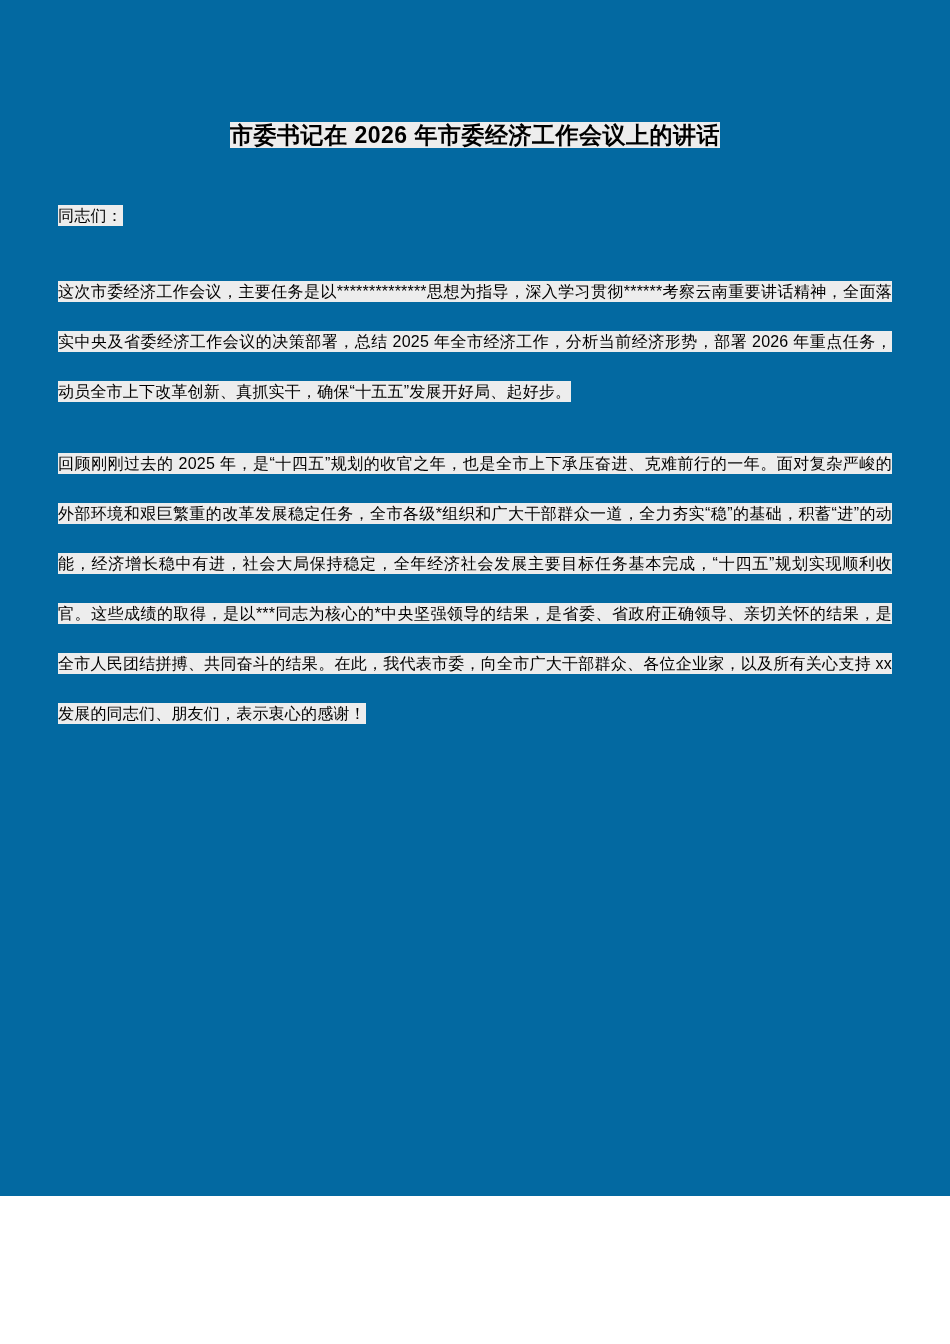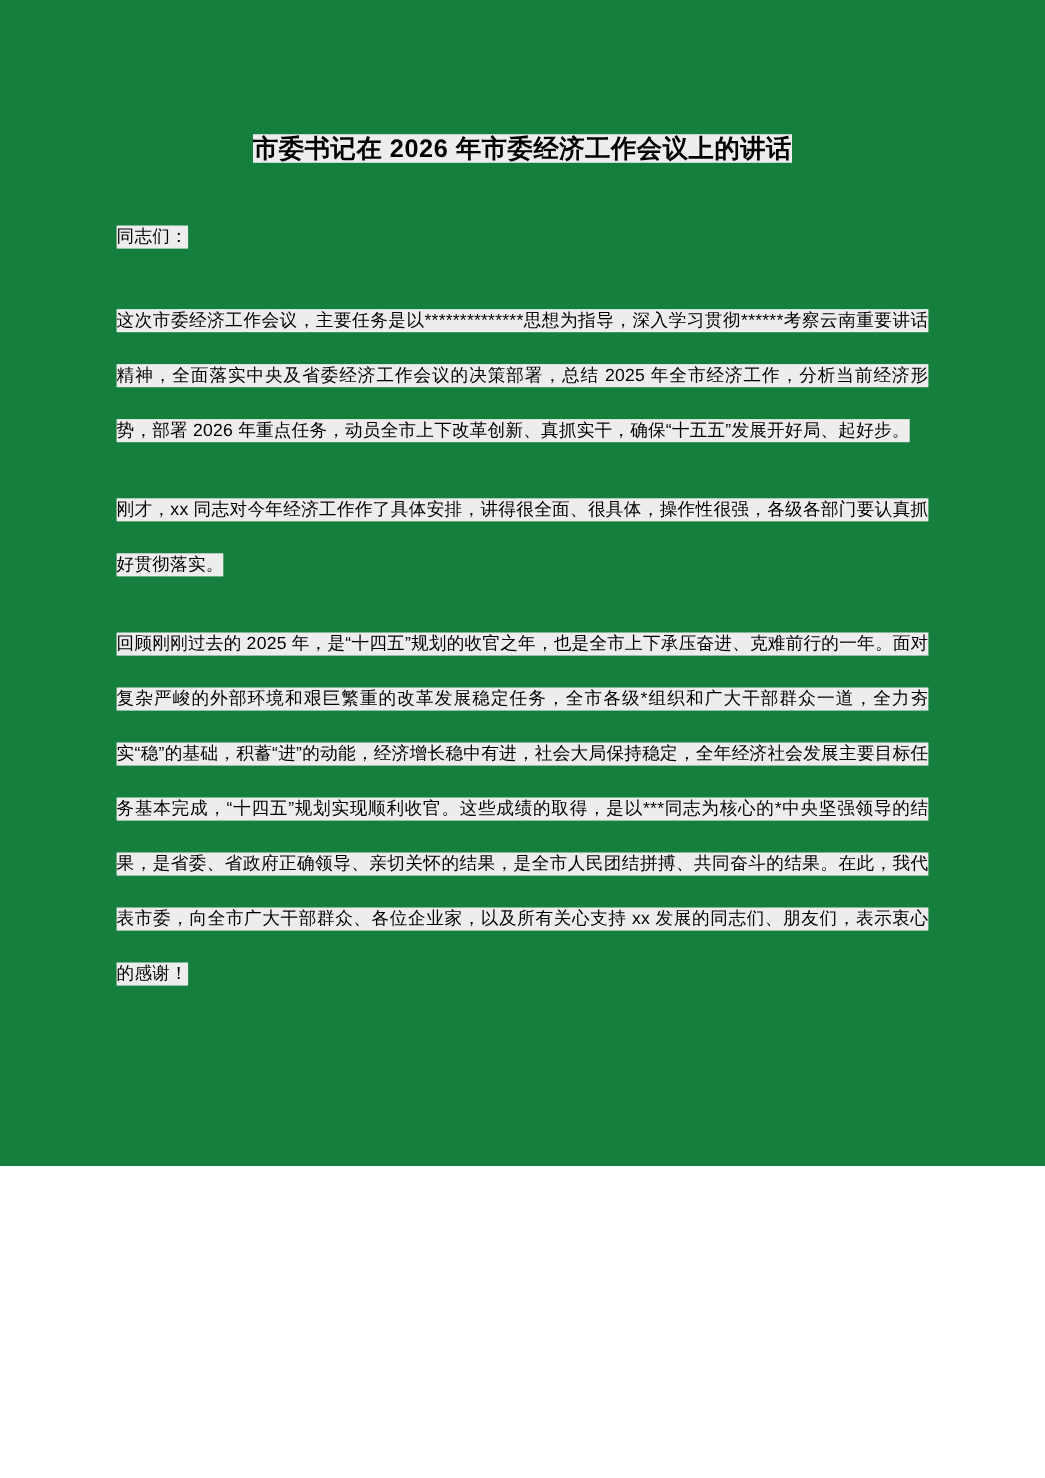--- a/index.html
+++ b/index.html
@@ -10,24 +10,24 @@
   body {
     width: 950px;
     height: 1344px;
     font-family: "Liberation Sans", "DejaVu Sans", sans-serif;
     color: #000000;
     -webkit-font-smoothing: antialiased;
   }
   .page {
     position: relative;
     width: 950px;
-    height: 1060px;
+    height: 1196px;
     box-sizing: border-box;
-    padding: 0 106px;
-    background: #15803d;
+    padding: 0 58px;
+    background: #0369a1;
   }
   .doc-title {
     margin: 0;
     padding-top: 118px;
     font-size: 23px;
     font-weight: 700;
     line-height: 1.5;
     text-align: center;
     letter-spacing: 0.5px;
     color: #000;
@@ -65,21 +65,18 @@
   </h1>
 
   <p class="para p-salutation">
     <span class="hl">同志们：</span>
   </p>
 
   <p class="para p-1">
     <span class="hl">这次市委经济工作会议，主要任务是以**************思想为指导，深入学习贯彻******考察云南重要讲话精神，全面落实中央及省委经济工作会议的决策部署，总结 2025 年全市经济工作，分析当前经济形势，部署 2026 年重点任务，动员全市上下改革创新、真抓实干，确保“十五五”发展开好局、起好步。</span>
   </p>
 
-  <p class="para p-2">
-    <span class="hl">刚才，xx 同志对今年经济工作作了具体安排，讲得很全面、很具体，操作性很强，各级各部门要认真抓好贯彻落实。</span>
-  </p>
 
   <p class="para p-3">
     <span class="hl">回顾刚刚过去的 2025 年，是“十四五”规划的收官之年，也是全市上下承压奋进、克难前行的一年。面对复杂严峻的外部环境和艰巨繁重的改革发展稳定任务，全市各级*组织和广大干部群众一道，全力夯实“稳”的基础，积蓄“进”的动能，经济增长稳中有进，社会大局保持稳定，全年经济社会发展主要目标任务基本完成，“十四五”规划实现顺利收官。这些成绩的取得，是以***同志为核心的*中央坚强领导的结果，是省委、省政府正确领导、亲切关怀的结果，是全市人民团结拼搏、共同奋斗的结果。在此，我代表市委，向全市广大干部群众、各位企业家，以及所有关心支持 xx 发展的同志们、朋友们，表示衷心的感谢！</span>
   </p>
 
 </div>
 
 </body></html>

